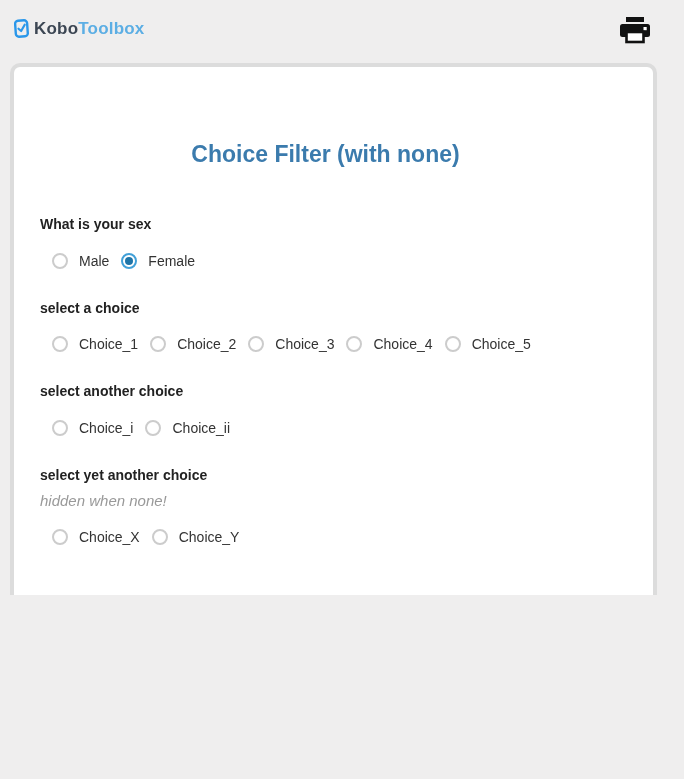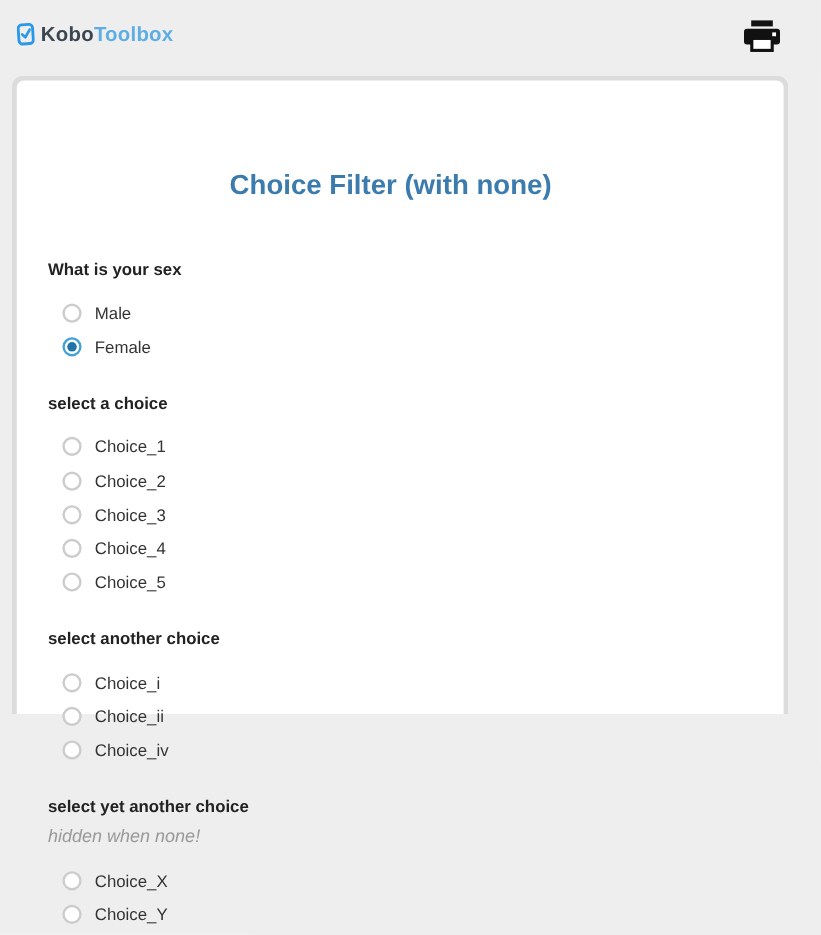--- a/index.html
+++ b/index.html
@@ -66,21 +66,21 @@
   
   .question{margin-bottom:25px;}
   .q-label{
     font-size:14px;font-weight:bold;color:var(--label-dark);
     margin-bottom:13px;line-height:1.25;
   }
   .q-hint{
     font-size:15px;font-style:italic;color:var(--hint-gray);
     margin:-6px 0 14px 0;
   }
-  .options{display:flex;flex-direction:column;}
+  .options{display:flex;flex-direction:row;}
   .option{
     display:flex;align-items:center;
     padding:5px 0 5px 12px;cursor:pointer;
   }
   .radio{
     width:16px;height:16px;flex:0 0 16px;border-radius:50%;
     border:2px solid var(--radio-border);background:#fff;
     display:inline-flex;align-items:center;justify-content:center;
   }
   .radio.selected{border-color:var(--radio-ring);}
@@ -163,24 +163,20 @@
         <div class="q-label">select another choice</div>
         <div class="options">
           <label class="option">
             <span class="radio"></span>
             <span class="option-label">Choice_i</span>
           </label>
           <label class="option">
             <span class="radio"></span>
             <span class="option-label">Choice_ii</span>
           </label>
-          <label class="option">
-            <span class="radio"></span>
-            <span class="option-label">Choice_iv</span>
-          </label>
         </div>
       </div>
       <div class="question">
         <div class="q-label">select yet another choice</div>
         <div class="q-hint">hidden when none!</div>
         <div class="options">
           <label class="option">
             <span class="radio"></span>
             <span class="option-label">Choice_X</span>
           </label>

